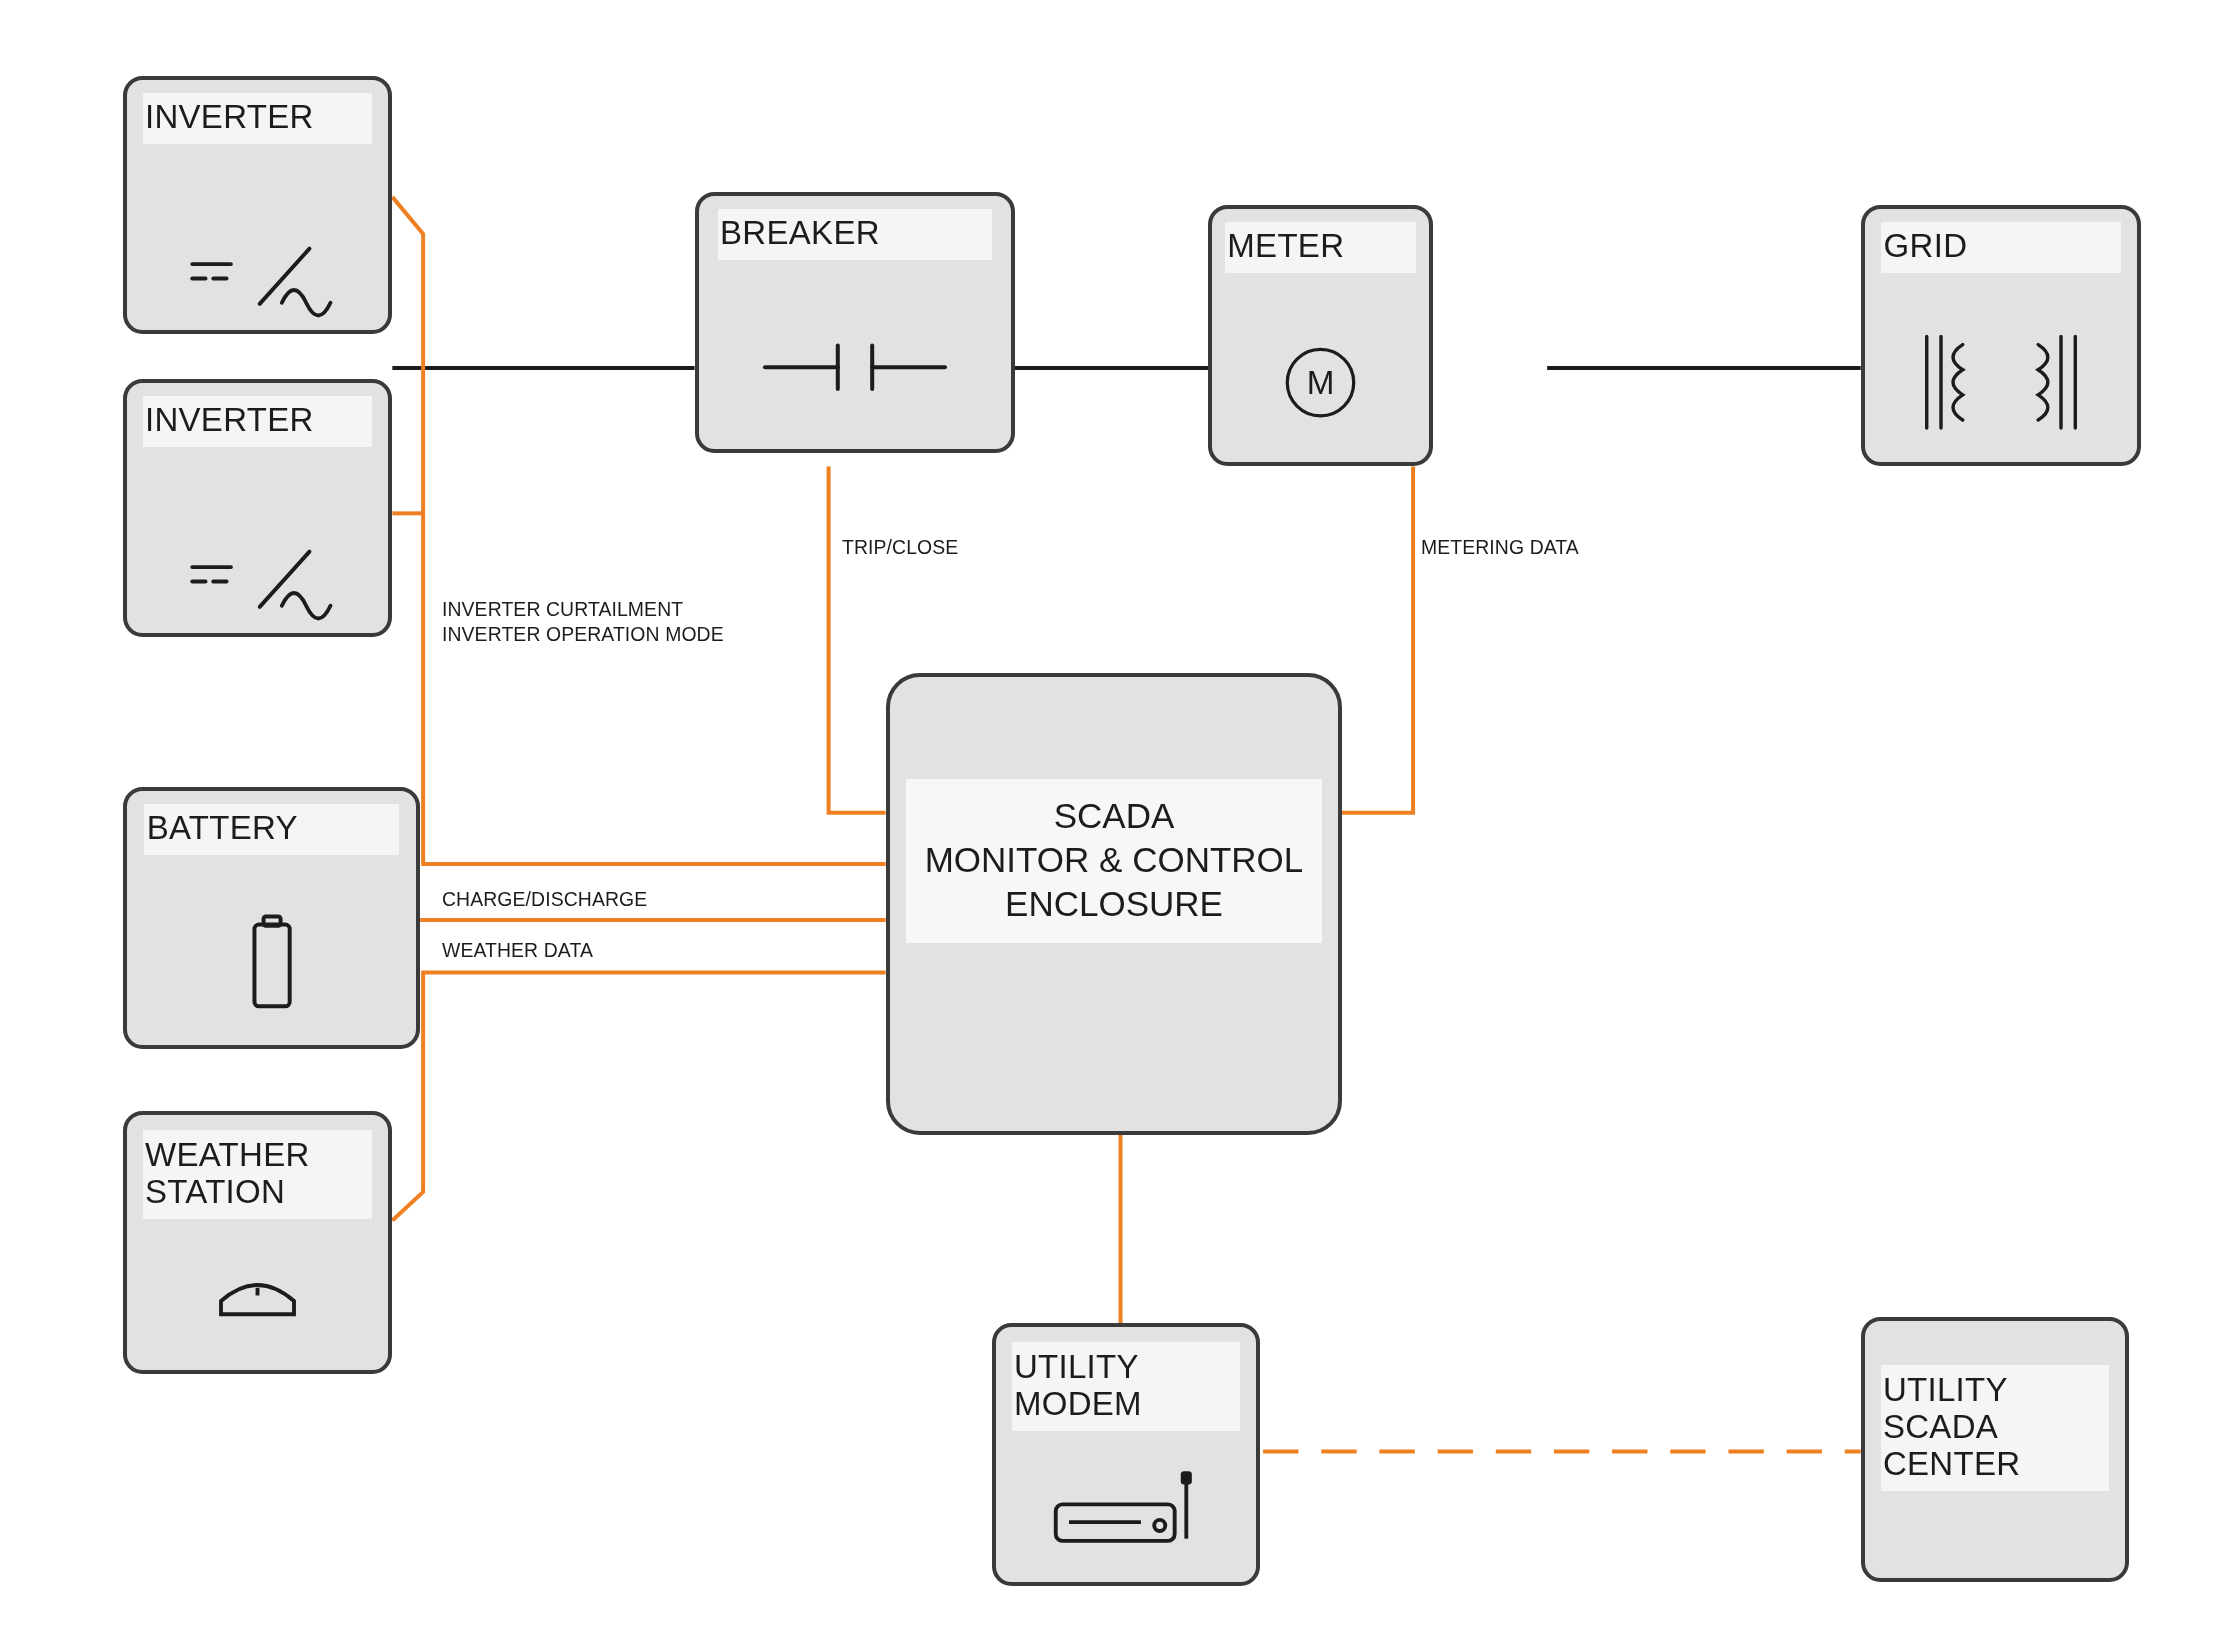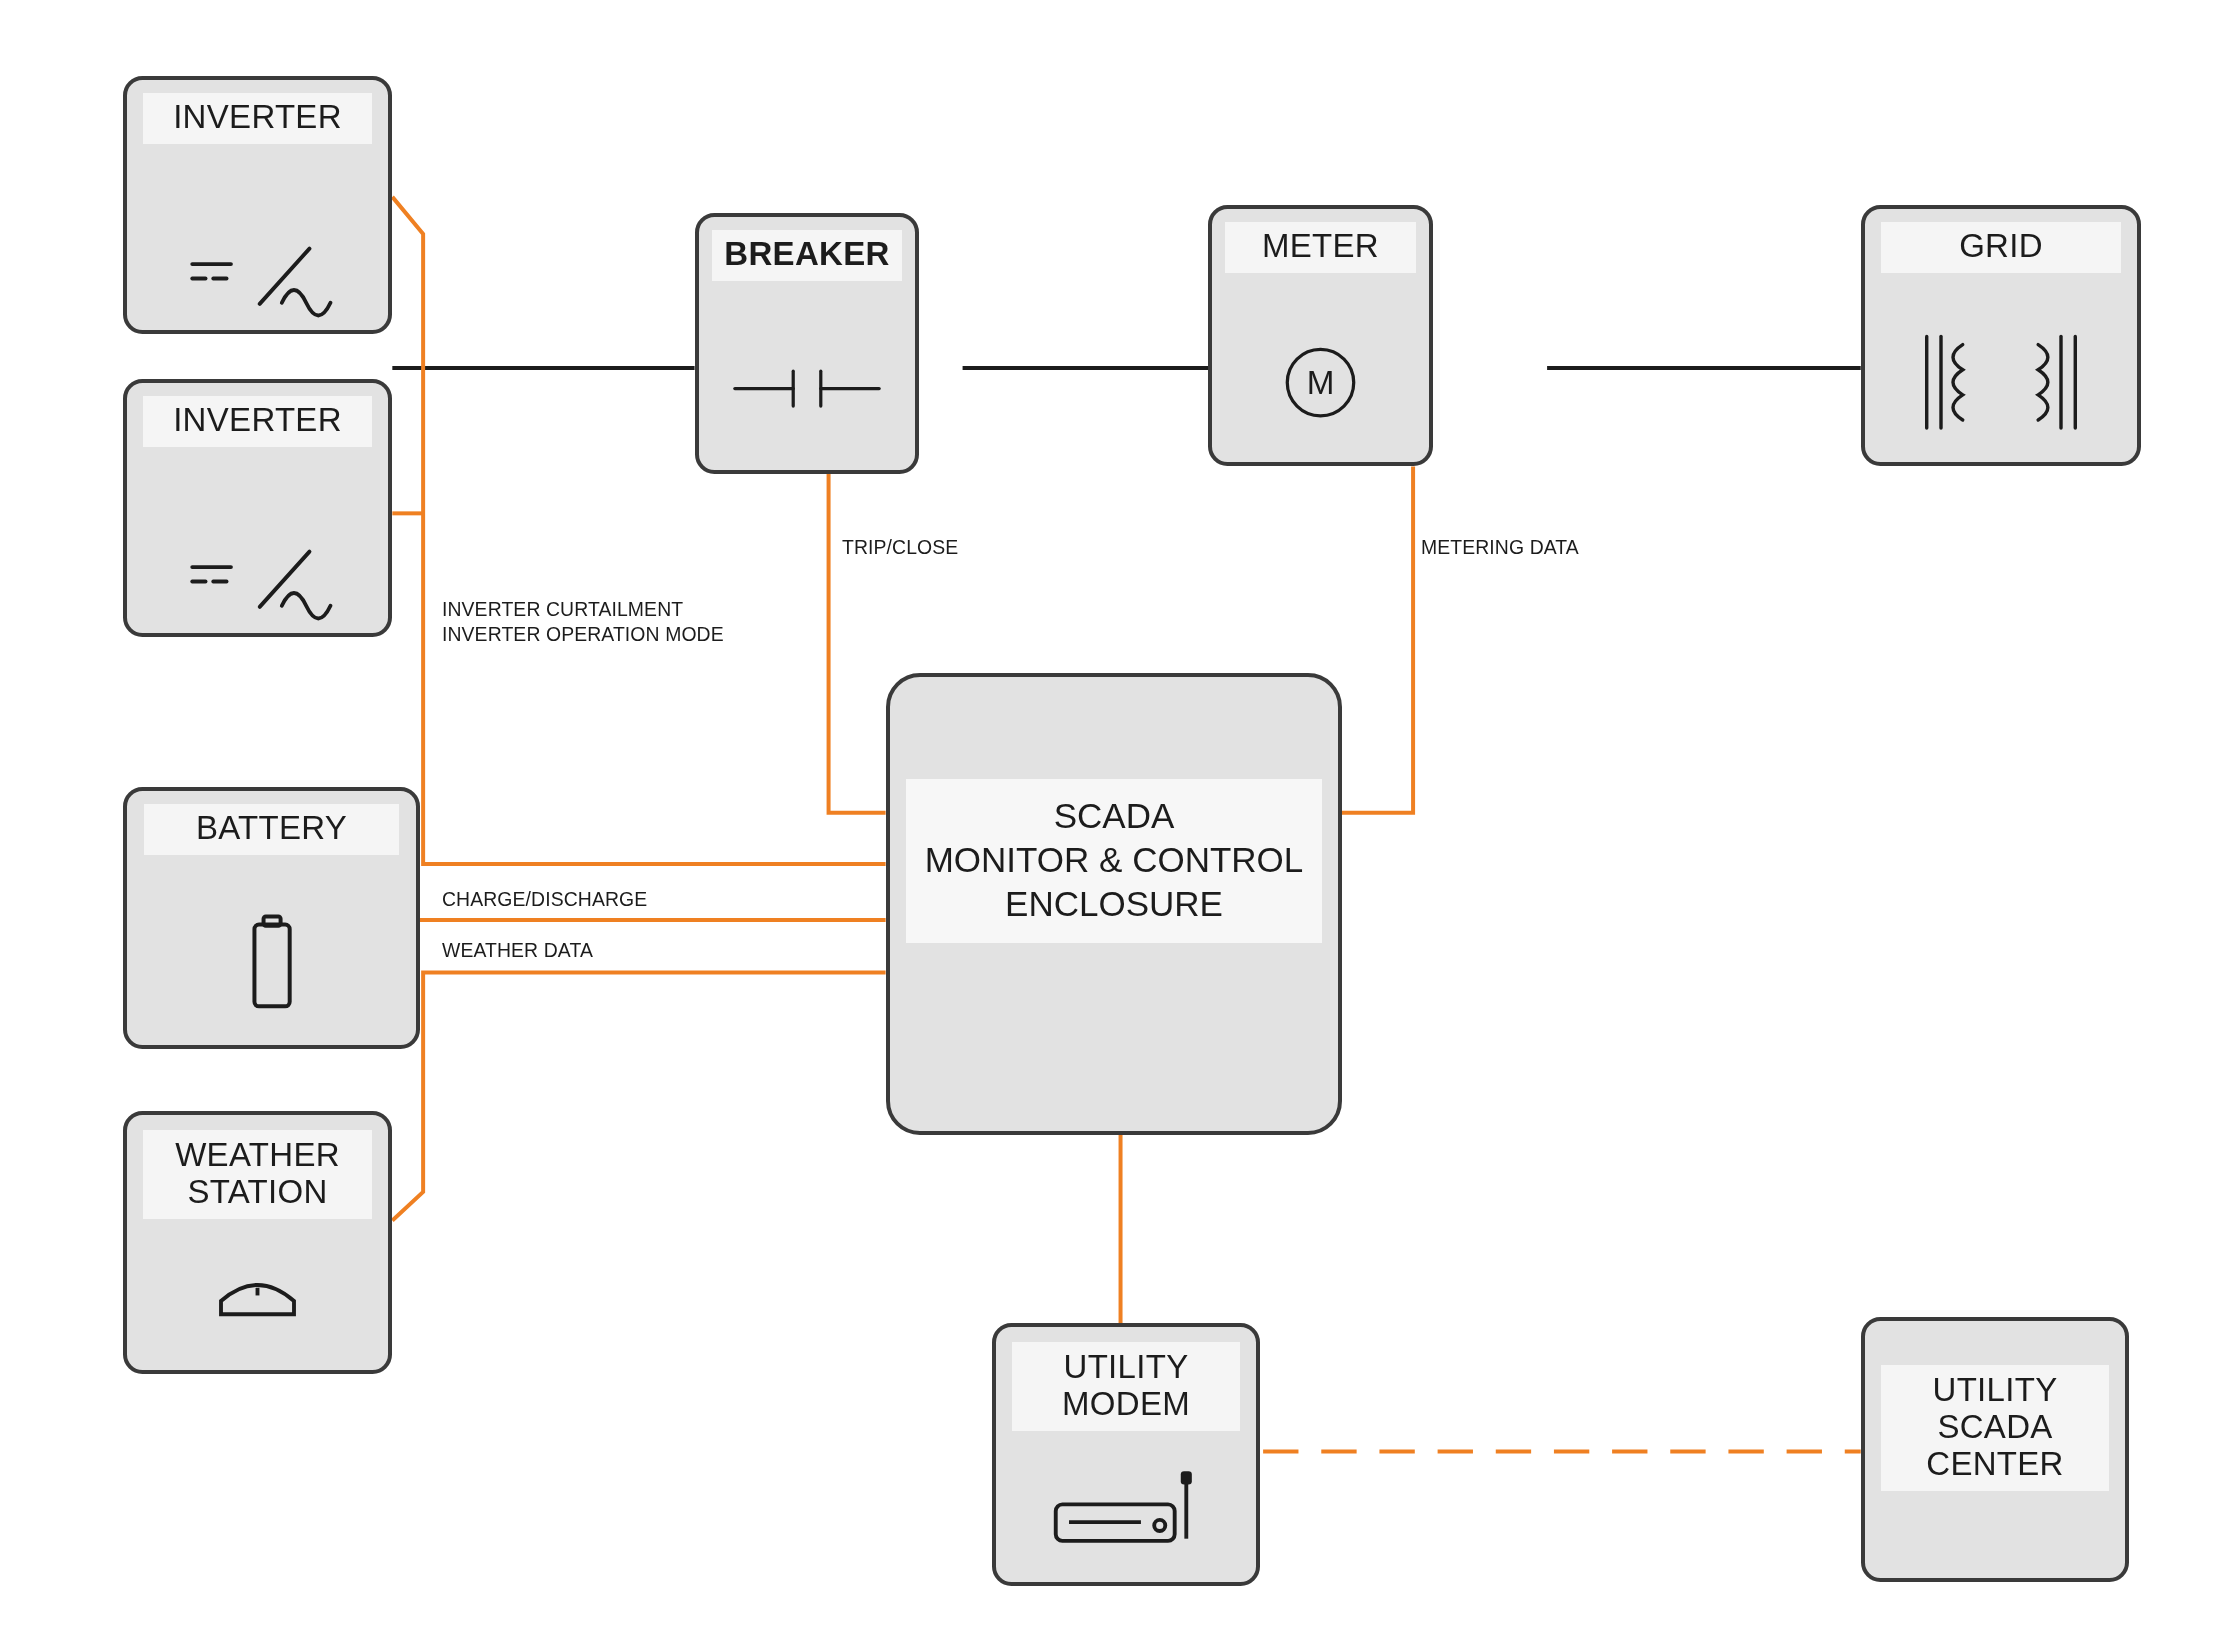--- a/index.html
+++ b/index.html
@@ -32,21 +32,20 @@
     border-radius: 19.4px;
     box-sizing: border-box;
   }
   .node-label {
     position: absolute;
     left: 6%;
     right: 6%;
     top: 12.5px;
     background: #f5f5f5;
     color: #1c1c1c;
-    text-align: center;
     font-size: 33px;
     line-height: 1.12;
     padding: 6.8px 2.3px 8px 2.3px;
     box-sizing: border-box;
     letter-spacing: 0.3px;
   }
   .node-label.two-line { top: 15px; }
   .glyph {
     position: absolute;
     left: 0;
@@ -174,21 +173,21 @@
           <line x1="118" y1="48" x2="188" y2="48"></line>
           <line x1="118" y1="74" x2="142" y2="74"></line>
           <line x1="156" y1="74" x2="180" y2="74"></line>
           <line x1="240" y1="120" x2="330" y2="20"></line>
           <path d="M 280 118 q 22 -46 44 0 q 22 46 44 0"></path>
         </g>
       </svg>
     </div>
   </div>
 
-  <div class="node" id="breaker" style="left:695px; top:213px; width:224px; height:261px;font-weight:bold;">
+  <div class="node" id="breaker" style="left:695px; top:192px; width:320px; height:261px;">
     <div class="node-label">BREAKER</div>
     <div class="glyph" style="bottom:37px;">
       <svg viewBox="0 0 470 150" width="100%" height="100%">
         <g stroke="#1c1c1c" stroke-width="7" fill="none" stroke-linecap="round">
           <line x1="78" y1="72" x2="205" y2="72"></line>
           <line x1="265" y1="72" x2="392" y2="72"></line>
           <line x1="205" y1="34" x2="205" y2="110"></line>
           <line x1="265" y1="34" x2="265" y2="110"></line>
         </g>
       </svg>

